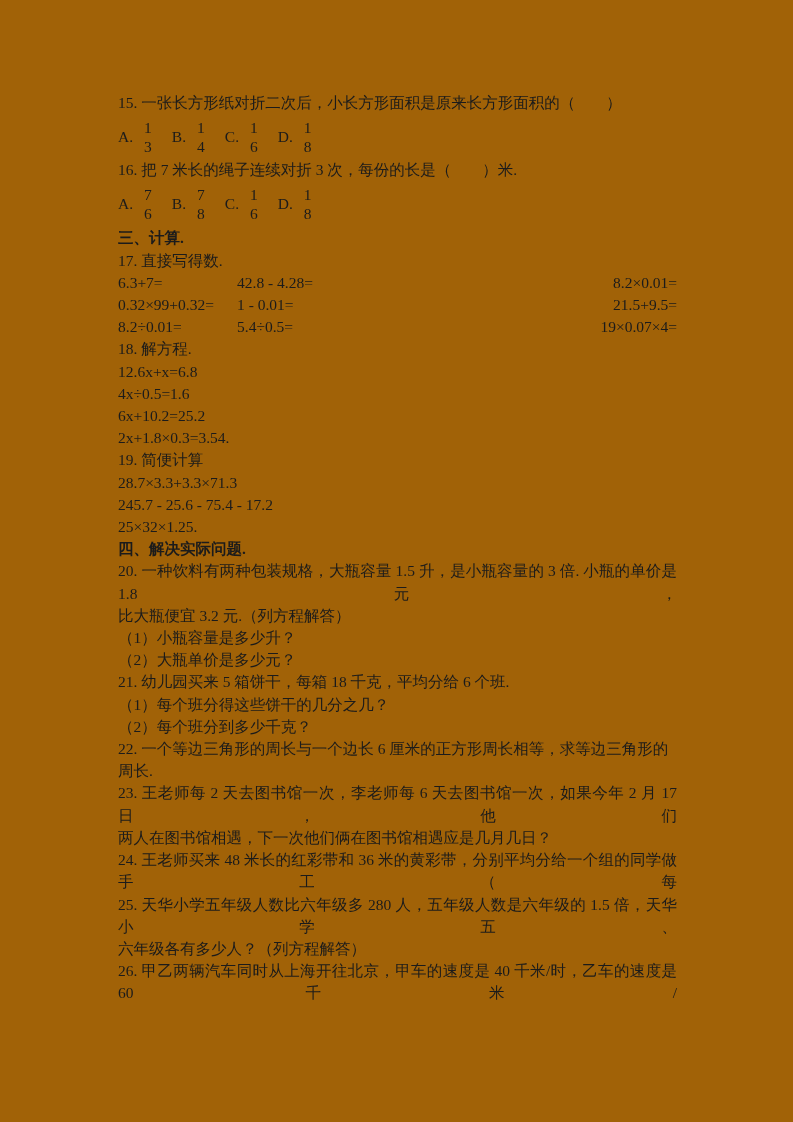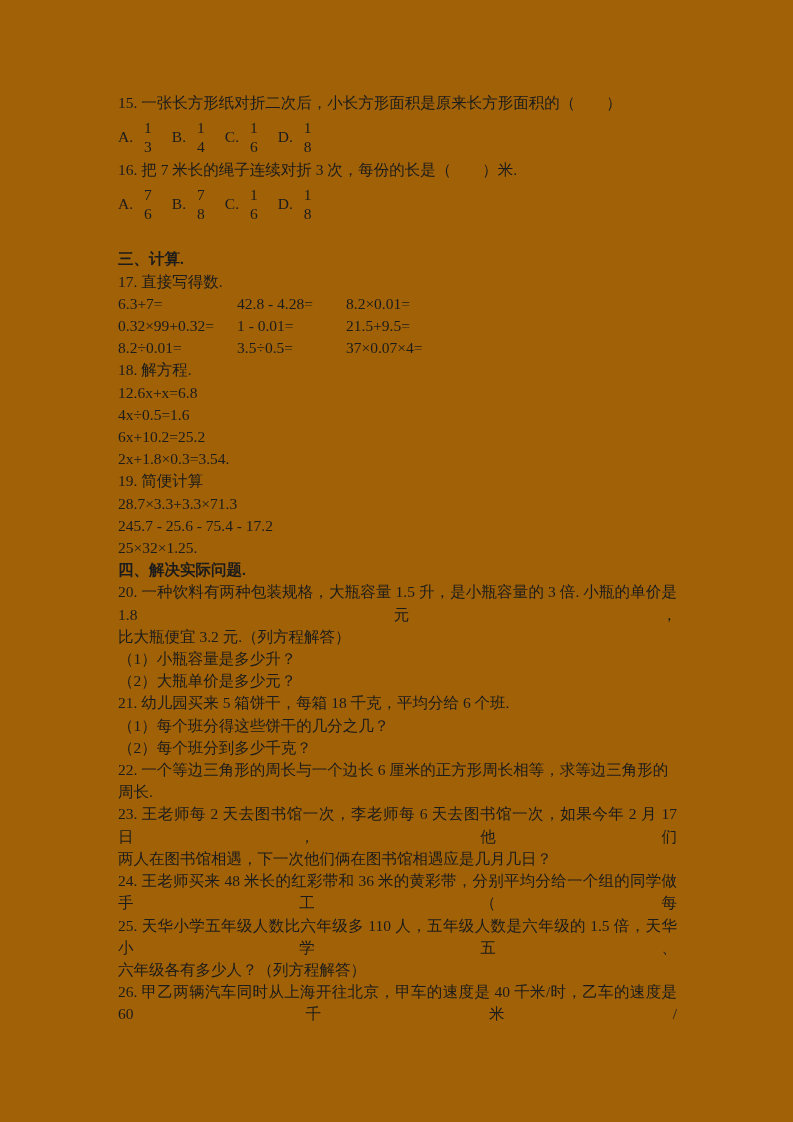--- a/index.html
+++ b/index.html
@@ -6,29 +6,29 @@
   .page{
     width:793px;height:1122px;box-sizing:border-box;
     padding:92px 116px 0 118px;
     background:#a16207;color:#1b1b1b;
     font-family:"Liberation Serif","DejaVu Serif",serif;
     font-size:15.5px;
   }
   .line{margin:0;line-height:22.2px;}
   .jline{text-align:justify;text-align-last:justify;}
   .heading{font-weight:bold;}
-  .gap-before-calc{margin-top:22px;}
+  .gap-before-calc{margin-top:1px;}
   .gap-before-word{}
   .options-row{display:flex;align-items:center;height:45px;gap:20px;}
   .option{display:flex;align-items:center;gap:11px;}
   .frac{display:inline-flex;flex-direction:column;align-items:center;line-height:19px;}
   .calc-row{display:flex;gap:19px;}
   .calc-row .c1{width:100px;}
   .calc-row .c2{width:90px;}
-  .calc-row .c3{flex:1;}
+  .calc-row .c3{flex:1;text-align:right;}
 </style>
 </head>
 <body>
 
 <div class="page">
 
   <section>
     <p class="line">15. 一张长方形纸对折二次后，小长方形面积是原来长方形面积的（　　）</p>
     <div class="options-row">
       <div class="option">
@@ -102,22 +102,22 @@
         <span class="c2">42.8 - 4.28=</span>
         <span class="c3">8.2×0.01=</span>
       </p>
     <p class="line calc-row">
         <span class="c1">0.32×99+0.32=</span>
         <span class="c2">1 - 0.01=</span>
         <span class="c3">21.5+9.5=</span>
       </p>
     <p class="line calc-row">
         <span class="c1">8.2÷0.01=</span>
-        <span class="c2">3.5÷0.5=</span>
-        <span class="c3">37×0.07×4=</span>
+        <span class="c2">5.4÷0.5=</span>
+        <span class="c3">19×0.07×4=</span>
       </p>
 
     <p class="line">18. 解方程.</p>
     <p class="line">12.6x+x=6.8</p>
     <p class="line">4x÷0.5=1.6</p>
     <p class="line">6x+10.2=25.2</p>
     <p class="line">2x+1.8×0.3=3.54.</p>
 
     <p class="line">19. 简便计算</p>
     <p class="line">28.7×3.3+3.3×71.3</p>
@@ -137,19 +137,19 @@
     <p class="line">（1）每个班分得这些饼干的几分之几？</p>
     <p class="line">（2）每个班分到多少千克？</p>
 
     <p class="line">22. 一个等边三角形的周长与一个边长 6 厘米的正方形周长相等，求等边三角形的周长.</p>
 
     <p class="line jline">23. 王老师每 2 天去图书馆一次，李老师每 6 天去图书馆一次，如果今年 2 月 17 日，他们</p>
     <p class="line">两人在图书馆相遇，下一次他们俩在图书馆相遇应是几月几日？</p>
 
     <p class="line jline">24. 王老师买来 48 米长的红彩带和 36 米的黄彩带，分别平均分给一个组的同学做手工（每</p>
 
-    <p class="line jline">25. 天华小学五年级人数比六年级多 110 人，五年级人数是六年级的 1.5 倍，天华小学五、</p>
+    <p class="line jline">25. 天华小学五年级人数比六年级多 280 人，五年级人数是六年级的 1.5 倍，天华小学五、</p>
     <p class="line">六年级各有多少人？（列方程解答）</p>
 
     <p class="line jline">26. 甲乙两辆汽车同时从上海开往北京，甲车的速度是 40 千米/时，乙车的速度是 60 千米/</p>
   </section>
 
 </div>
 
 </body></html>

